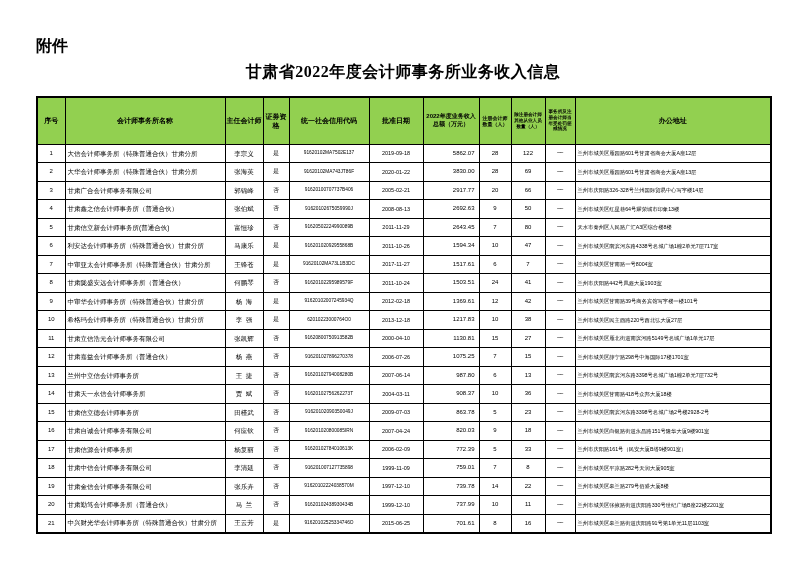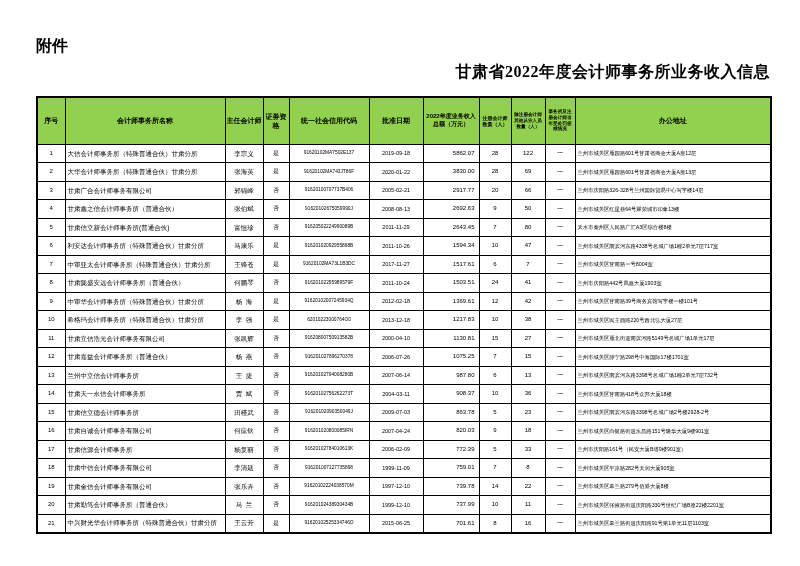--- a/index.html
+++ b/index.html
@@ -7,21 +7,21 @@
     position:relative; width:800px; height:566px; background:#ffffff;
     font-family:"Liberation Sans", sans-serif; color:#000; overflow:hidden;
     margin:0 auto;
   }
   .attachment {
     position:absolute; left:36px; top:36px;
     font-size:16px; font-weight:bold;
   }
   .title {
     position:absolute; left:36px; width:734px; top:62px;
-    text-align:right; font-size:16px; font-weight:bold;
+    text-align:center; font-size:16px; font-weight:bold;
     font-family:"Liberation Serif", serif;
     letter-spacing:0.5px;
   }
   table.revenue {
     position:absolute; left:36px; top:96px; width:734px;
     border-collapse:collapse; table-layout:fixed;
     border:2px solid #000;
   }
   th, td { border:1px solid #000; overflow:hidden; }
   thead tr { height:47px; }

